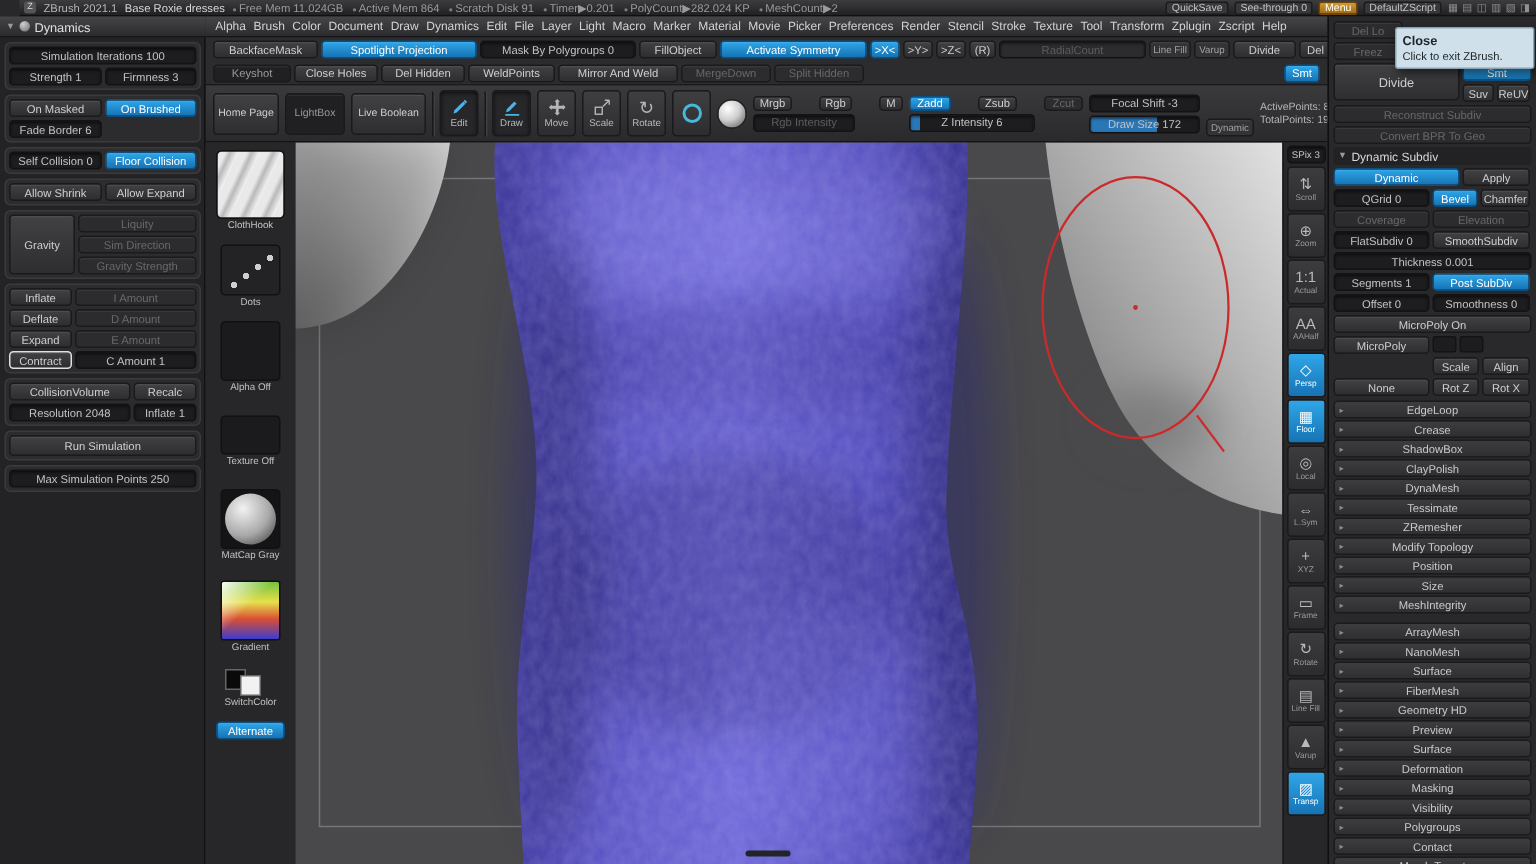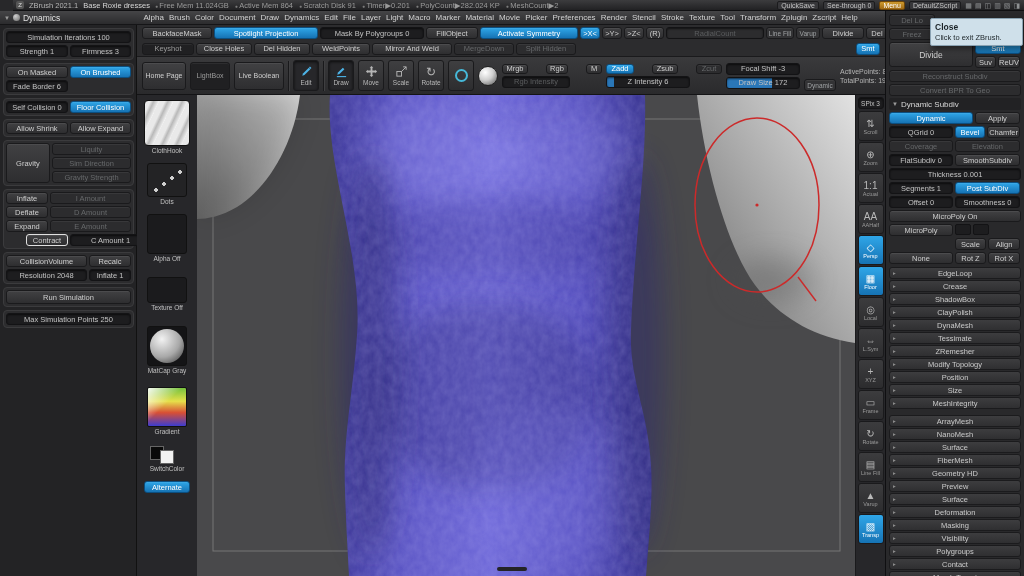--- a/index.html
+++ b/index.html
@@ -10,21 +10,21 @@
 
   
   .btn { display:inline-flex; align-items:center; justify-content:center;
          height:12px; padding:0 3px; font-size:7.5px; color:#cfcfcf;
          background:linear-gradient(#414143,#2e2e30); border:1px solid #1a1a1c;
          border-radius:3px; white-space:nowrap; overflow:hidden; flex:none;
          box-shadow:inset 0 1px 0 rgba(255,255,255,.06); }
   .btn.on { background:linear-gradient(#2fa6e8,#1673b4); color:#fff; border-color:#0c4f80; }
   .btn.disabled { color:#66686a; background:#2c2c2e; }
   .btn.dark { background:#202022; color:#9a9a9a; }
-  .btn.outlined { border-color:#e0e0e0;margin-left:20px; }
+  .btn.outlined { border-color:#e0e0e0; }
   .btn.right { margin-left:auto; }
   .btn.mini { font-size:6.5px; color:#9fa2a4; background:#333335; }
   .slider { display:inline-flex; align-items:center; justify-content:center;
             height:12px; font-size:7.5px; color:#c2c2c2; background:#1d1d1f;
             border:1px solid #131315; border-radius:3px; white-space:nowrap; overflow:hidden; flex:none;
             box-shadow:inset 0 1px 2px rgba(0,0,0,.6); }
   .slider.disabled { color:#5a5c5e; }
   .w-full { width:100%; }
 
   

